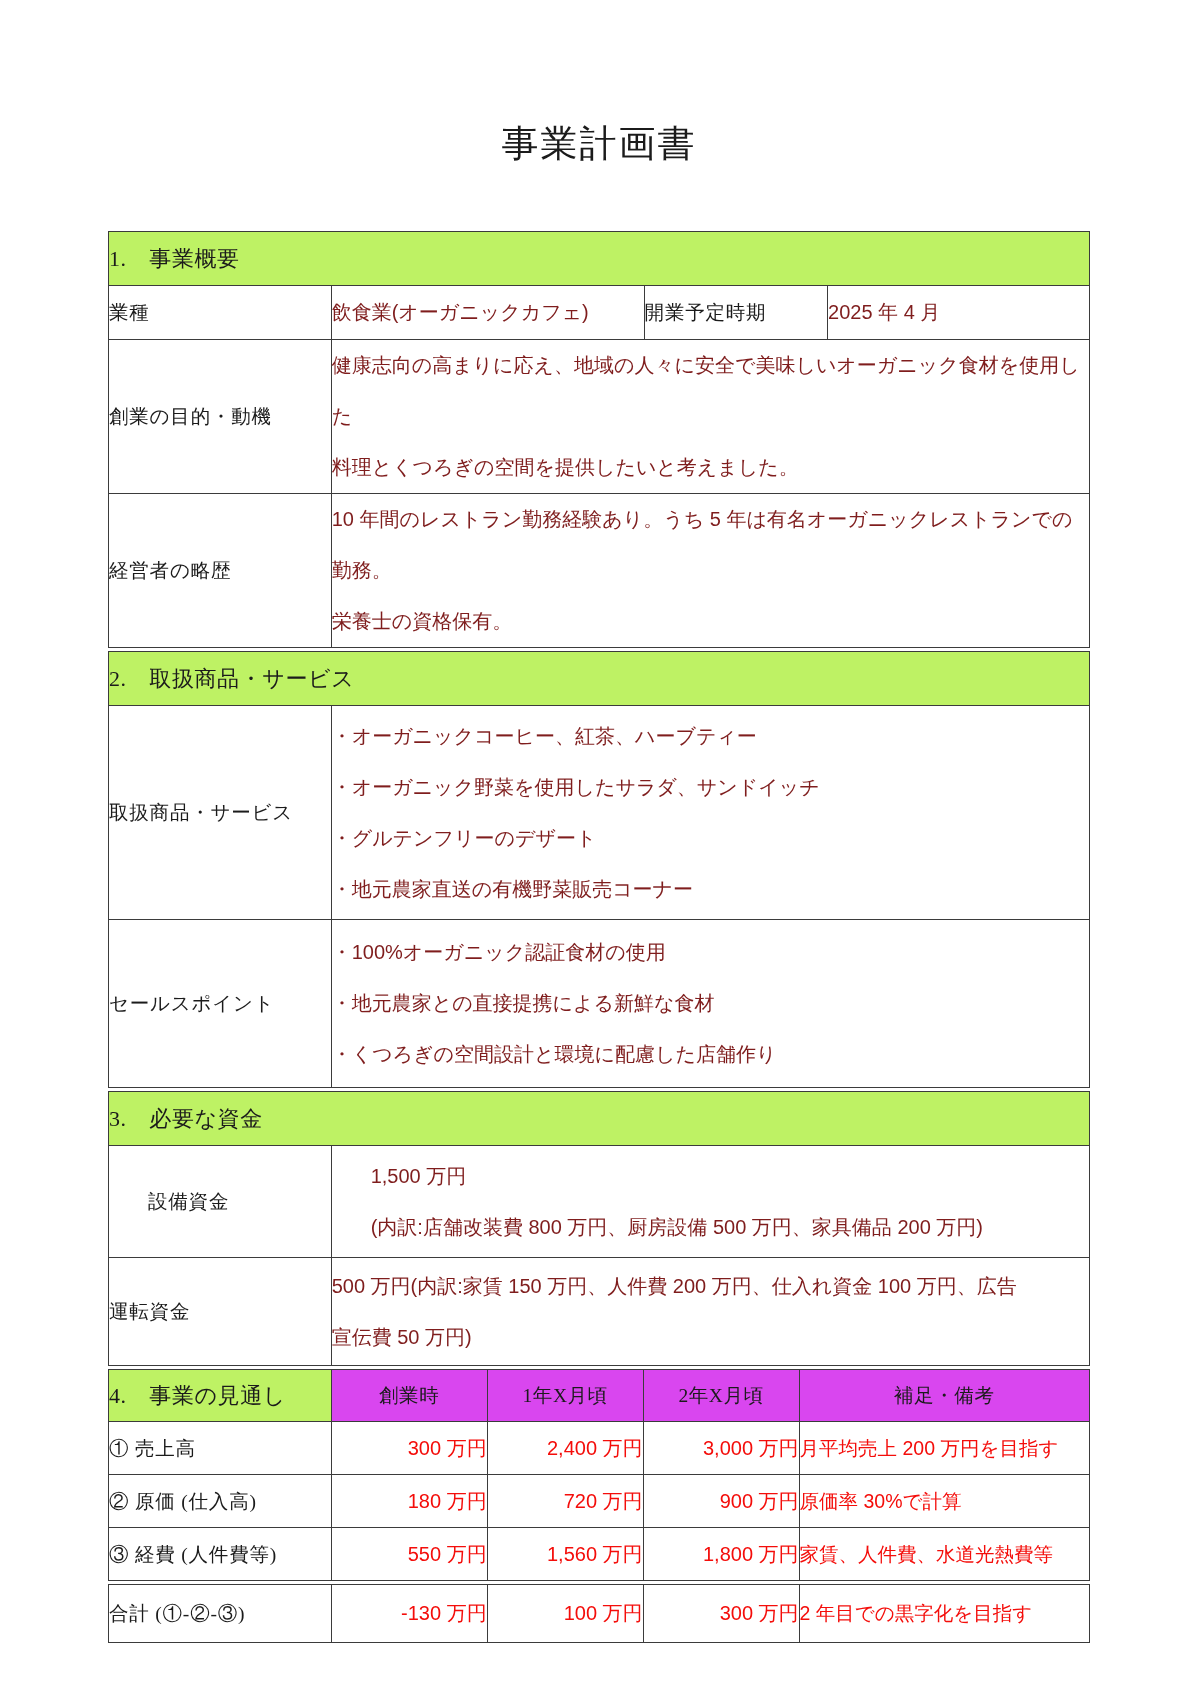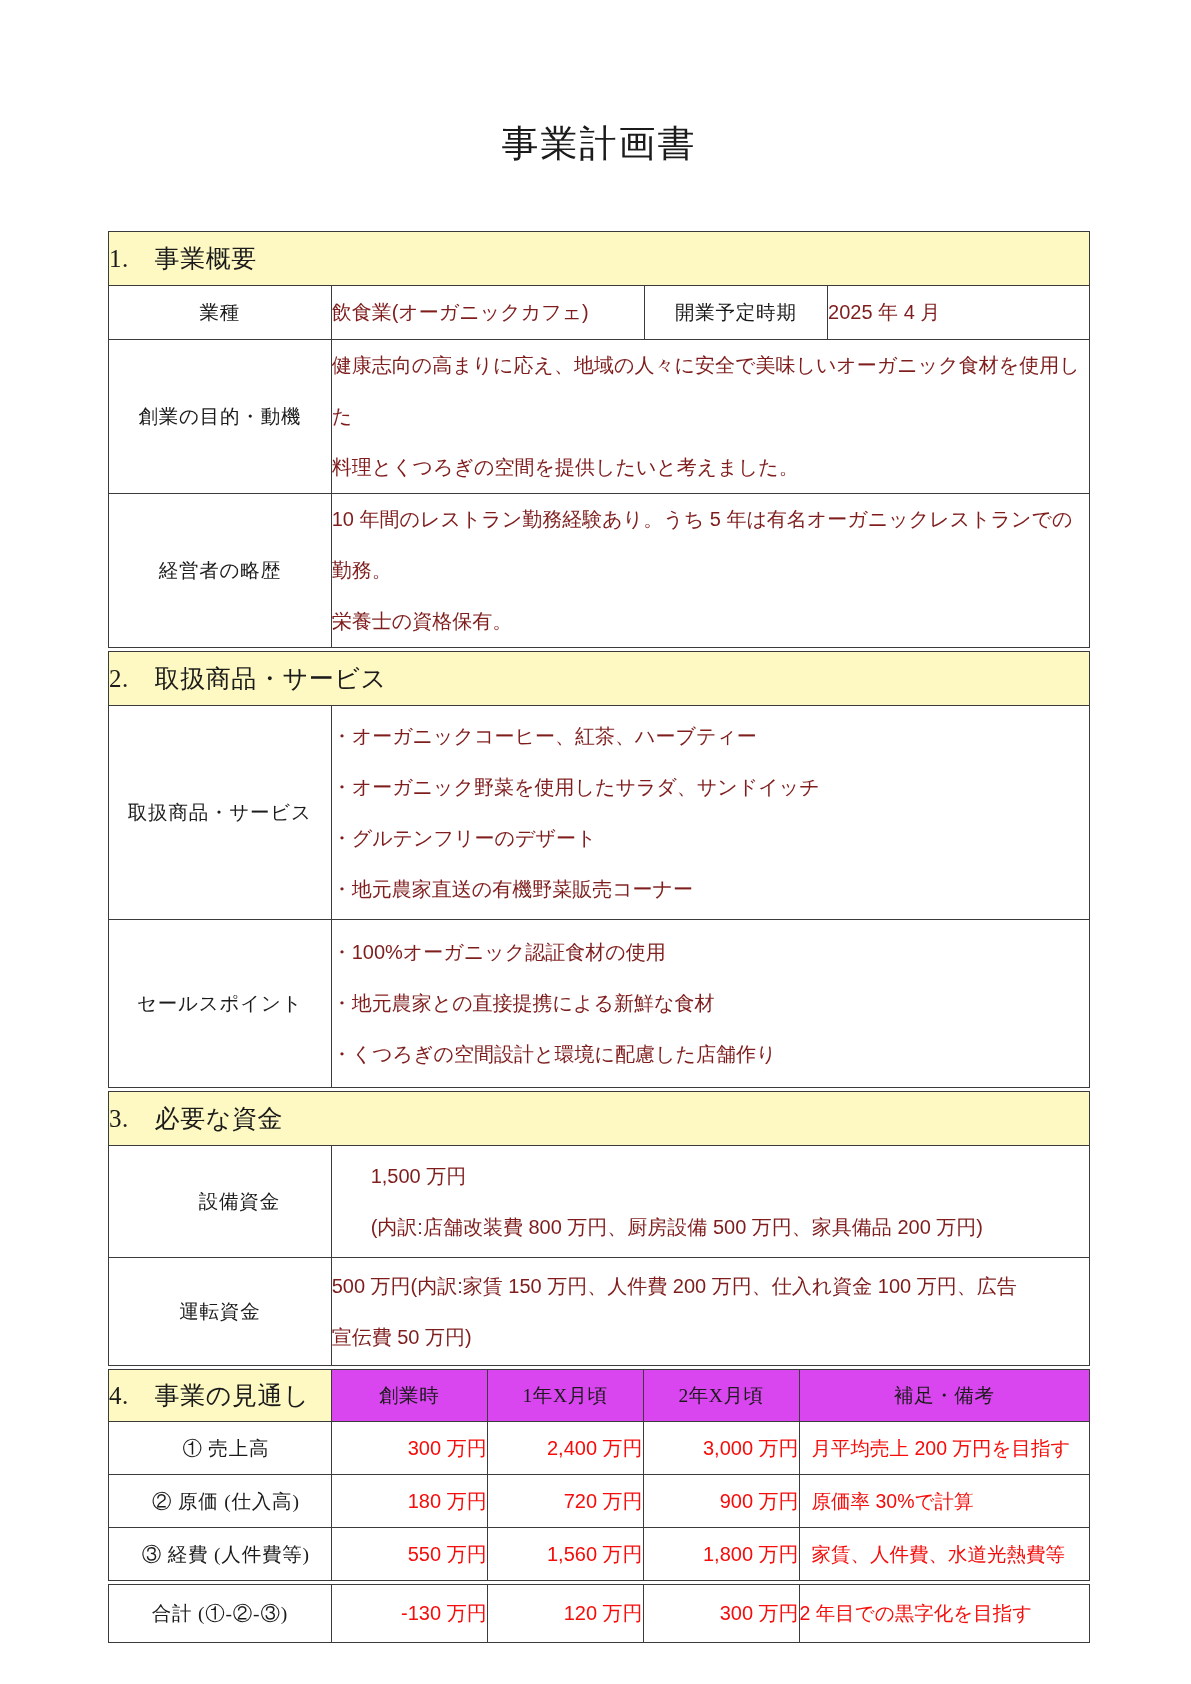--- a/index.html
+++ b/index.html
@@ -37,56 +37,55 @@
     margin-top: 3px;
   }
   table.sec td {
     border: 1.6px solid #3b3b3b;
     vertical-align: middle;
     box-sizing: border-box;
     padding: 0;
   }
   
   td.sec-head {
-    background: #fef9c3;
+    background: #bef264;
     height: 54px;
-    font-size: 25px;
+    font-size: 22px;
     letter-spacing: 0.6px;
     padding-left: 13px;
     font-family: "Liberation Serif", "DejaVu Serif", serif;
   }
   
   td.lbl {
     font-size: 19.5px;
     letter-spacing: 0.8px;
     padding-left: 13px;
     color: #1b1b1b;
     font-family: "Liberation Serif", "DejaVu Serif", serif;
-    text-align: center;
   }
   
   td.val {
     color: #7f1d1d;
     font-size: 20px;
     font-family: "Liberation Sans", "DejaVu Sans", sans-serif;
     padding-left: 14px;
     padding-right: 10px;
     white-space: pre-line;
   }
   td.val.lines { line-height: 2.55; }
   td.val.bullets { line-height: 2.55; }
   
   tr.h54  td { height: 54px; }
   tr.h110 td { height: 110px; }
   tr.h214 td { height: 214px; }
   tr.h168 td { height: 168px; }
   tr.h112 td { height: 112px; padding-left: 39px; }
   tr.h108 td { height: 108px; }
   tr.h52  td { height: 52px; }
-  tr.h53  td { height: 53px; padding-left: 12px; }
+  tr.h53  td { height: 53px; }
   tr.h58  td { height: 58px; }
   
   td.colhead {
     background: #d946ef;
     text-align: center;
     font-size: 19.5px;
     letter-spacing: 0.6px;
     font-family: "Liberation Serif", "DejaVu Serif", serif;
   }
   td.num {
@@ -233,20 +232,20 @@
       <col style="width:22.7%">
         <col style="width:15.9%">
         <col style="width:15.9%">
         <col style="width:15.9%">
         <col style="width:29.6%">
     </colgroup>
     <tbody>
         <tr class="h58">
       <td class="lbl">合計 (①-②-③)</td>
       <td class="num">-130 万円</td>
-      <td class="num">120 万円</td>
+      <td class="num">100 万円</td>
       <td class="num">300 万円</td>
       <td class="note">2 年目での黒字化を目指す</td>
     </tr>
   </tbody>
     </table>
 
 </div>
 
 </body></html>

